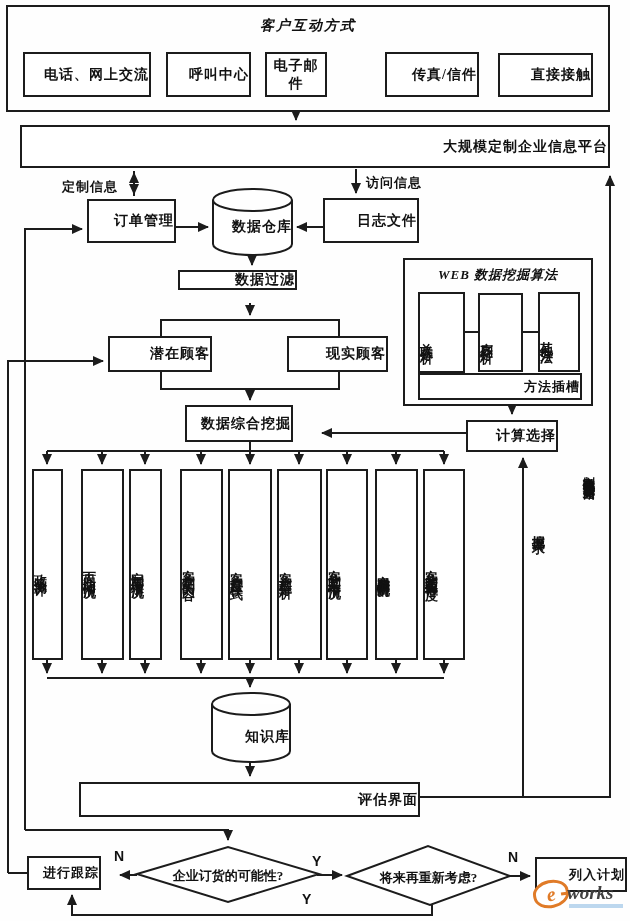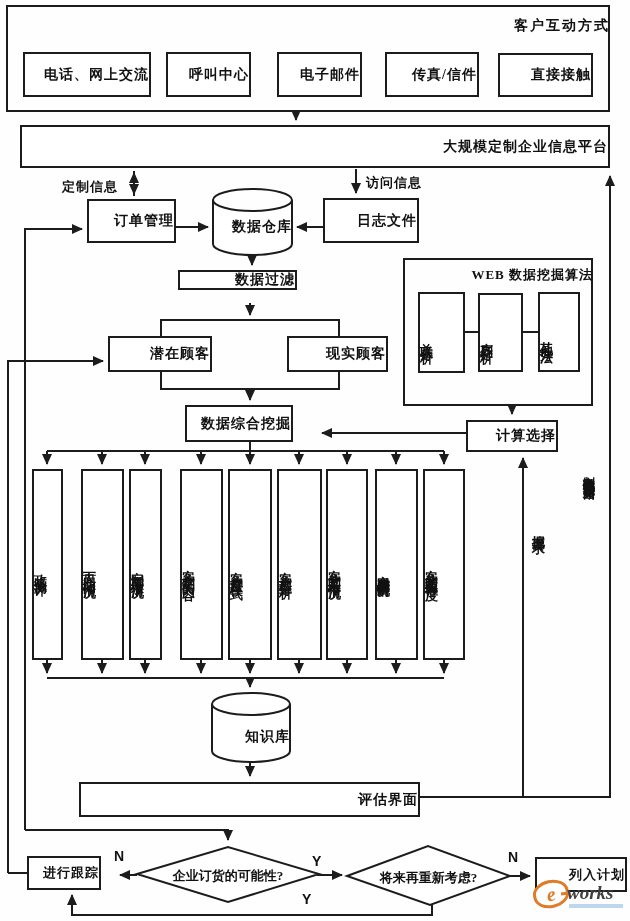--- a/index.html
+++ b/index.html
@@ -5,21 +5,21 @@
   html,body{margin:0;padding:0;background:#ffffff;}
   body{font-family:"Liberation Serif","DejaVu Serif",serif;color:#111;}
   .stage{position:relative;width:630px;height:921px;background:#fefefe;overflow:hidden;}
   .layer{position:absolute;left:0;top:0;width:630px;height:921px;}
   .box{position:absolute;border:2px solid #1c1c1c;background:#fff;display:flex;align-items:center;justify-content:flex-end;box-sizing:border-box;font-weight:700;font-size:14px;letter-spacing:1px;text-align:center;}
   .naked{position:absolute;border:2px solid #1c1c1c;background:transparent;box-sizing:border-box;}
   .vbox{align-items:center;justify-content:flex-start;padding-top:10px;}
   .vtext{writing-mode:vertical-rl;letter-spacing:3px;font-size:13px;line-height:1;}
   .lbl{position:absolute;font-weight:700;font-size:13px;letter-spacing:1px;white-space:nowrap;}
   .vlbl{writing-mode:vertical-rl;letter-spacing:2px;white-space:normal;}
-  .ctrtxt{position:absolute;text-align:right;font-weight:700;font-size:14px;letter-spacing:2px;}
+  .ctrtxt{position:absolute;text-align:center;font-weight:700;font-size:14px;letter-spacing:2px;font-style:italic;}
   .dlabel{position:absolute;text-align:center;font-weight:700;font-size:13px;letter-spacing:0px;}
   .cyl-lbl{position:absolute;text-align:right;font-weight:700;font-size:14px;letter-spacing:1px;}
   .yn{position:absolute;font-weight:700;font-size:14px;font-family:"Liberation Sans",sans-serif;}
   
   .logo{position:absolute;left:531px;top:880px;width:96px;height:32px;font-style:italic;}
   .logo .e{position:absolute;left:2px;top:0px;width:30px;height:22px;border:3px solid #e07b28;border-radius:50%/46%;transform:rotate(-12deg);display:flex;align-items:center;justify-content:center;color:#e07b28;font-weight:700;font-size:20px;background:#fff;}
   .logo .rest{position:absolute;left:36px;top:2px;color:#404040;font-weight:700;font-size:19px;letter-spacing:0px;}
   .logo .bar{position:absolute;left:38px;top:24px;width:54px;height:4px;background:#bcd7ee;}
   .logo .dash{position:absolute;left:30px;top:12px;width:8px;height:3px;background:#e07b28;transform:rotate(-8deg);}
 </style>
@@ -105,21 +105,21 @@
   </svg>
 
   <div class="naked" style="left:6px;top:5px;width:604px;height:107px"></div>
   <div class="ctrtxt" style="left:6px;top:17px;width:604px">客户互动方式</div>
   <div class="box" style="left:23px;top:52px;width:128px;height:45px">
       <span>电话、网上交流</span>
     </div>
   <div class="box" style="left:166px;top:52px;width:85px;height:45px">
       <span>呼叫中心</span>
     </div>
-  <div class="box" style="left:277px;top:52px;width:85px;height:45px">
+  <div class="box" style="left:265px;top:52px;width:62px;height:45px">
       <span>电子邮件</span>
     </div>
   <div class="box" style="left:385px;top:52px;width:94px;height:45px">
       <span>传真/信件</span>
     </div>
   <div class="box" style="left:498px;top:53px;width:95px;height:44px">
       <span>直接接触</span>
     </div>
 
   <div class="box" style="left:20px;top:125px;width:590px;height:43px">
@@ -152,20 +152,23 @@
   <div class="naked" style="left:403px;top:258px;width:190px;height:148px"></div>
   <div class="ctrtxt" style="left:403px;top:266px;width:190px;font-size:13px;letter-spacing:1px">WEB 数据挖掘算法</div>
   <div class="box vbox" style="left:418px;top:292px;width:47px;height:81px">
       <span class="vtext">关联分析</span>
     </div>
   <div class="box vbox" style="left:478px;top:293px;width:45px;height:79px">
       <span class="vtext">序列分析</span>
     </div>
   <div class="box vbox" style="left:538px;top:292px;width:42px;height:80px">
       <span class="vtext">其他方法</span>
+    </div>
+  <div class="box" style="left:418px;top:373px;width:164px;height:27px;font-size:13px">
+      <span>方法插槽</span>
     </div>
 
   <div class="box" style="left:185px;top:405px;width:108px;height:37px">
       <span>数据综合挖掘</span>
     </div>
   <div class="box" style="left:466px;top:420px;width:92px;height:32px">
       <span>计算选择</span>
     </div>
 
   <div class="box vbox" style="left:32px;top:469px;width:31px;height:191px">

